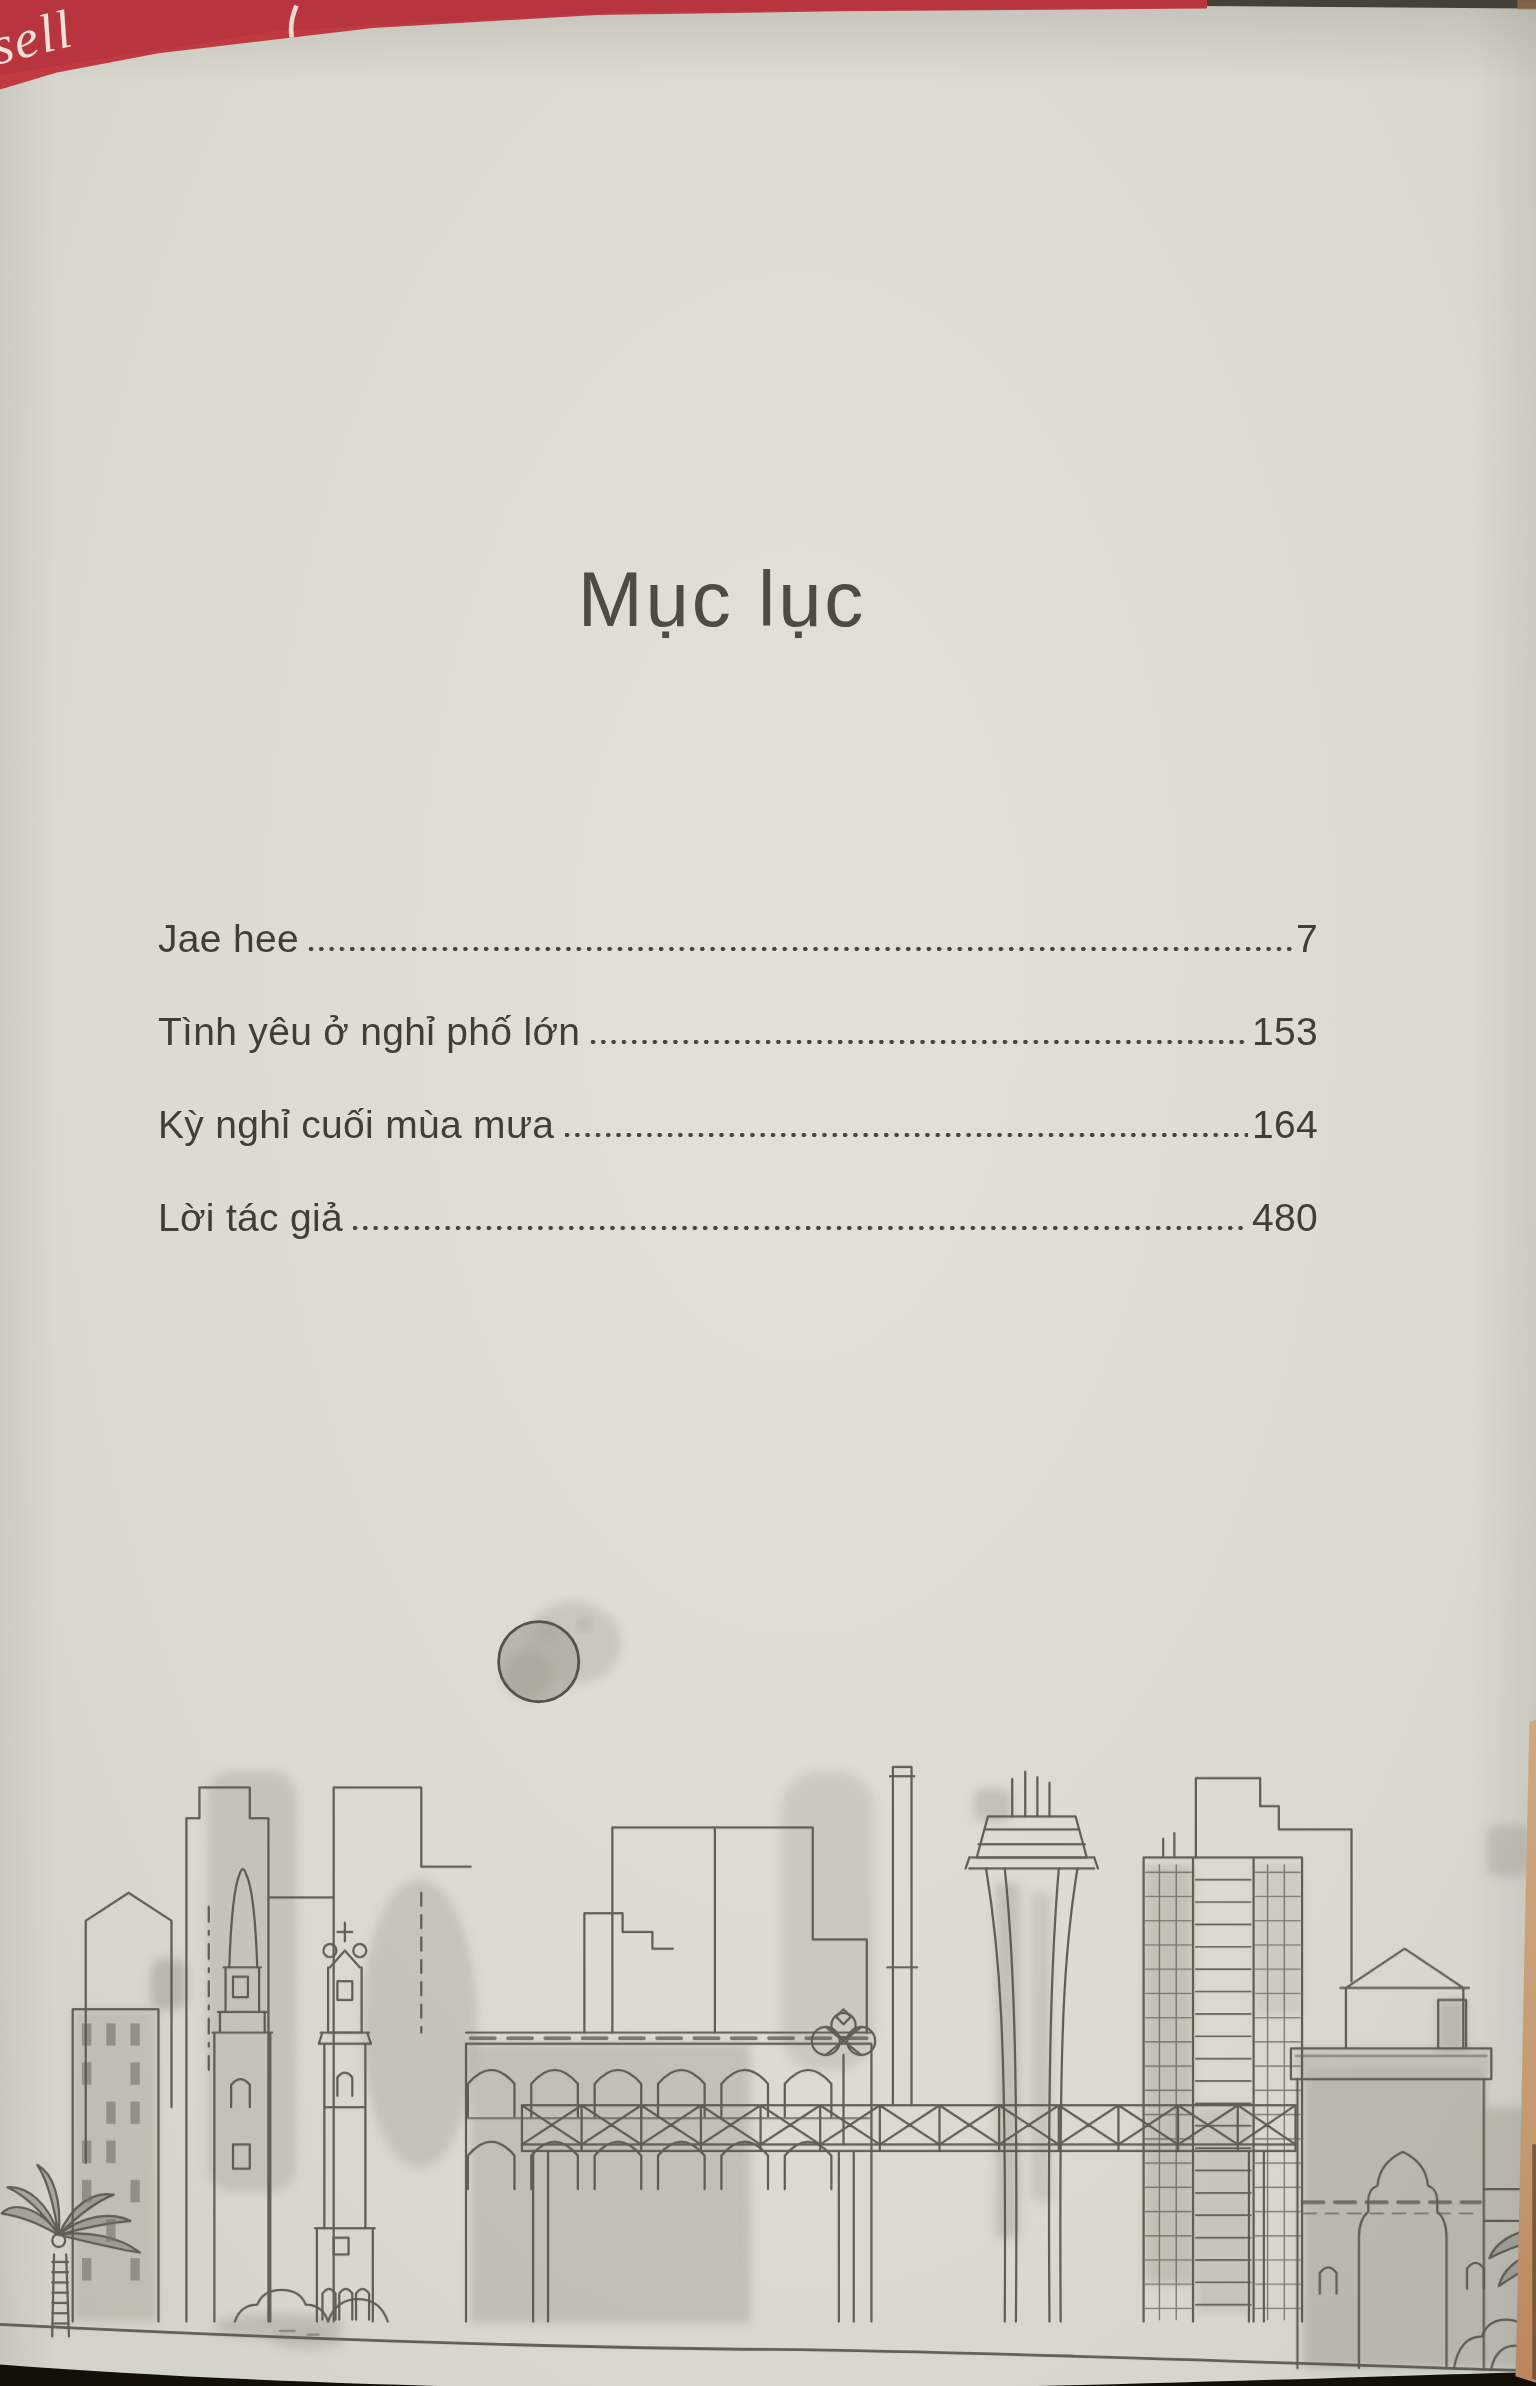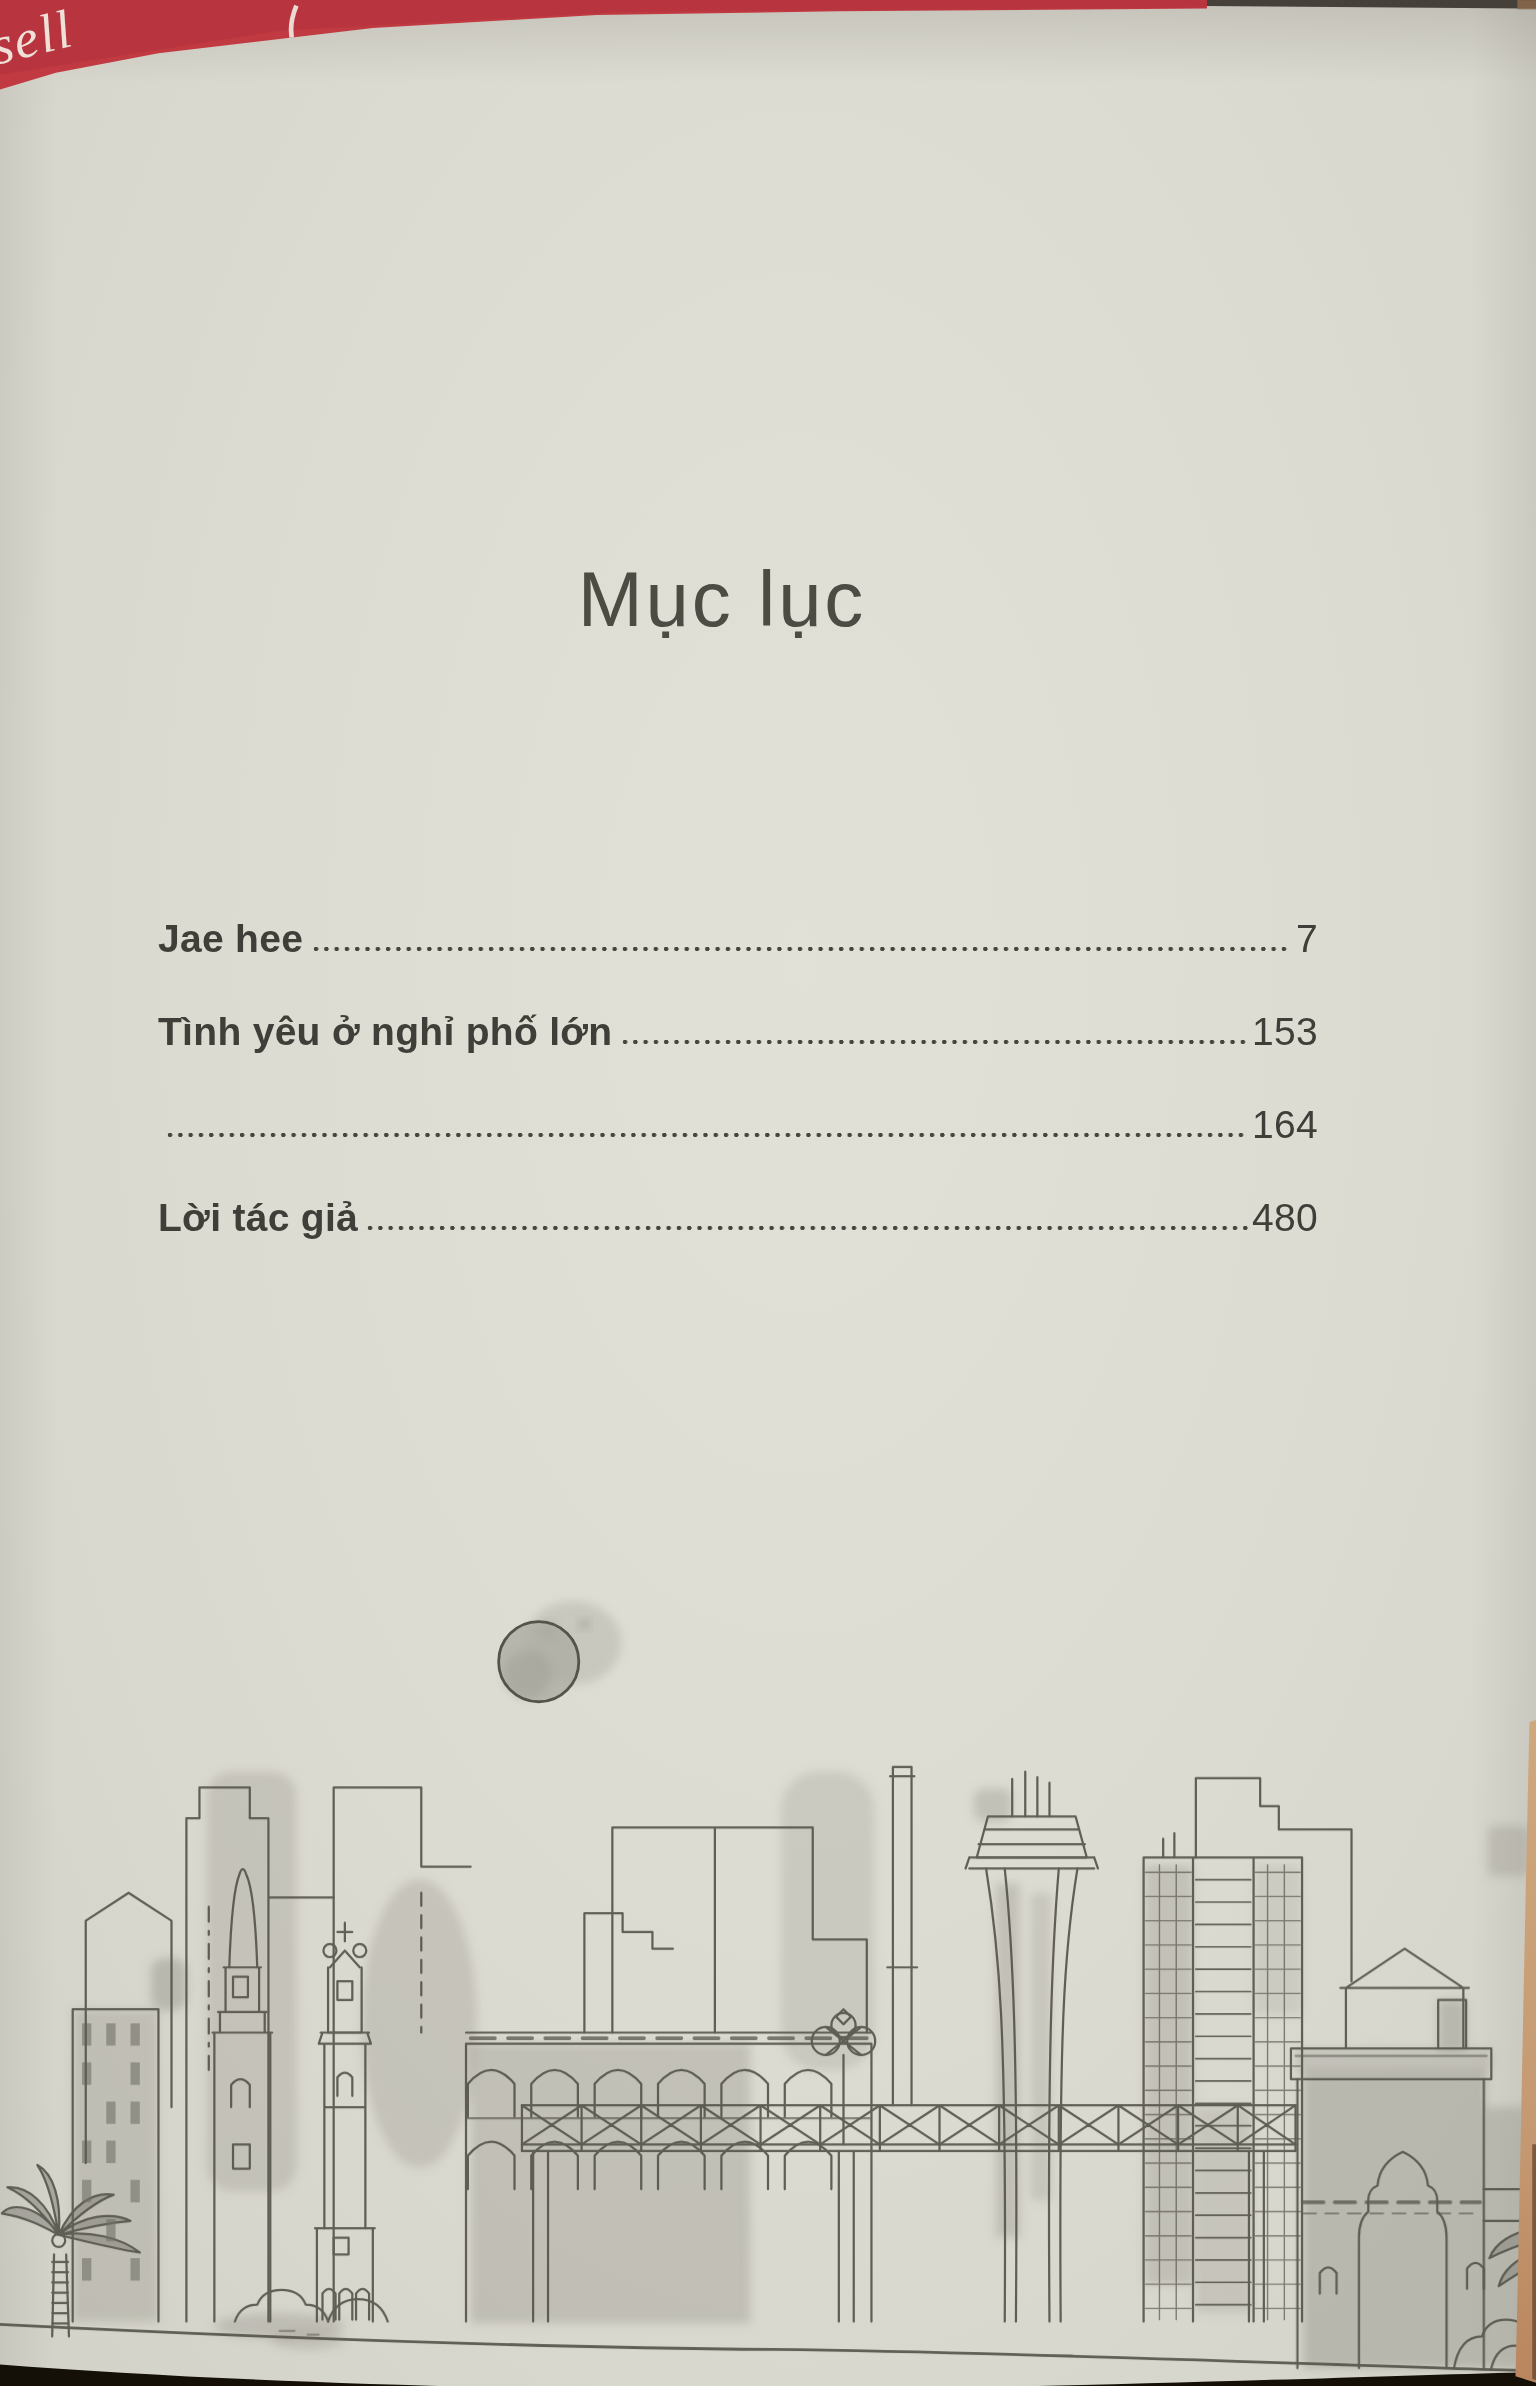--- a/index.html
+++ b/index.html
@@ -9,21 +9,21 @@
          background:radial-gradient(ellipse at 52% 40%, #e2e1d8 0%, #dcdbd2 55%, #d3d2c9 100%);}
   .paper::after{content:"";position:absolute;inset:0;pointer-events:none;
          background:linear-gradient(180deg, rgba(110,105,95,.22) 0, rgba(110,105,95,0) 84px),
                     linear-gradient(90deg, rgba(100,95,88,.10) 0, rgba(100,95,88,0) 56px),
                     linear-gradient(270deg, rgba(100,95,88,.12) 0, rgba(100,95,88,0) 65px);}
   .title{position:absolute;left:142px;top:557px;width:1160px;text-align:center;
          font-size:78px;font-weight:300;letter-spacing:2.8px;color:#4c4b44;line-height:1.1;}
   .toc{position:absolute;left:158px;top:876px;width:1160px;color:#3f3e38;}
   .toc-row{display:flex;align-items:baseline;height:93px;padding-top:41px;box-sizing:border-box;
            font-size:39px;letter-spacing:0.3px;}
-  .toc-label{white-space:nowrap;font-weight:bold;}
+  .toc-label{white-space:nowrap;}
   .leader{flex:1 1 auto;height:6.5px;margin:0 3.7px 0 9.3px;align-self:baseline;display:inline-block;
           background:radial-gradient(circle at 3px 3.2px, #45443e 2px, rgba(0,0,0,0) 2.6px)
                      left bottom / 10.3px 6.5px repeat-x;}
   .toc-page{white-space:nowrap;}
   svg{position:absolute;left:0;display:block;}
   .lay-top{top:0;}
   .lay-art{top:1585px;}
   .lay-edge{top:0;pointer-events:none;}
 </style>
 </head>
@@ -39,20 +39,21 @@
         <span class="toc-label">Jae hee</span>
         <span class="leader"></span>
         <span class="toc-page">7</span>
       </div>
       <div class="toc-row">
         <span class="toc-label">Tình yêu ở nghỉ phố lớn</span>
         <span class="leader"></span>
         <span class="toc-page">153</span>
       </div>
       <div class="toc-row">
+        <span class="toc-label">Kỳ nghỉ cuối mùa mưa</span>
         <span class="leader"></span>
         <span class="toc-page">164</span>
       </div>
       <div class="toc-row">
         <span class="toc-label">Lời tác giả</span>
         <span class="leader"></span>
         <span class="toc-page">480</span>
       </div>
     </div>
 

